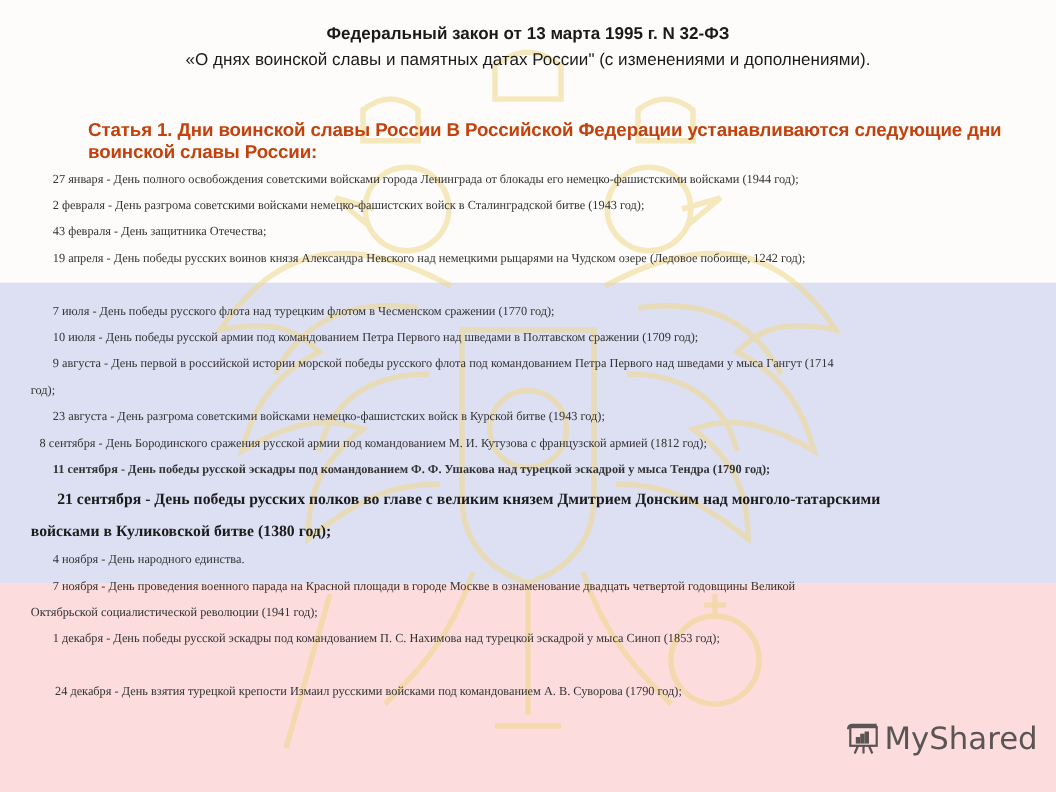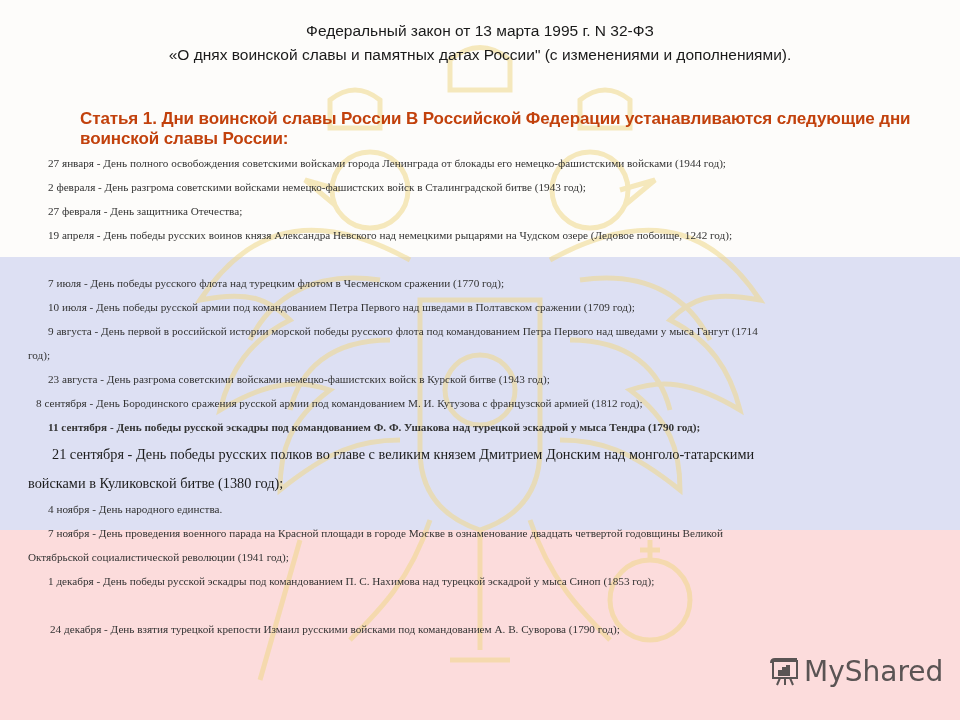--- a/index.html
+++ b/index.html
@@ -11,32 +11,32 @@
   .bg { position: absolute; left: 0; width: 960px; }
   .bg-white { top: 0; height: 257px; background: #fdfcfa; }
   .bg-blue  { top: 257px; height: 273px; background: #dde0f3; }
   .bg-red   { top: 530px; height: 190px; background: #fcdcdc; }
   .emblem { position: absolute; left: 180px; top: 40px; width: 600px; height: 680px; opacity: 0.55; pointer-events: none; }
   .content { position: absolute; left: 0; top: 0; width: 960px; height: 720px; }
   .title {
     position: absolute; left: 0; width: 960px; text-align: center;
     font-family: "Liberation Sans", sans-serif; color: #1a1a1a;
   }
-  .title1 { top: 22px; font-size: 15.5px; }
+  .title1 { top: 22px; font-size: 15.5px; font-weight: bold; }
   .title2 { top: 46px; font-size: 15.5px; }
   .article {
     position: absolute; left: 80px; top: 109px;
     font-family: "Liberation Sans", sans-serif; font-size: 17px; font-weight: bold; color: #c2410c;
     letter-spacing: -0.1px;
   }
   .line {
     position: absolute; font-size: 11.2px; white-space: nowrap; color: #333;
   }
   .bold-line {
-    position: absolute; font-size: 14.3px; font-weight: normal; white-space: nowrap; color: #1c1c1c;
+    position: absolute; font-size: 14.3px; font-weight: bold; white-space: nowrap; color: #1c1c1c;
   }
   .watermark {
     position: absolute; left: 768px; top: 655px; display: flex; align-items: center;
     font-family: "DejaVu Sans", sans-serif; font-size: 28px; color: #5a5454;
   }
   .watermark svg { margin-right: 4px; }
 </style>
 </head>
 <body>
 
@@ -76,21 +76,21 @@
   <path d="M120 500 L80 640"></path>
 </svg>
 
 <div class="content">
   <div class="title title1">Федеральный закон от 13 марта 1995 г. N 32-ФЗ</div>
   <div class="title title2">«О днях воинской славы и памятных датах России" (с изменениями и дополнениями).</div>
   <div class="article">Статья 1. Дни воинской славы России В Российской Федерации устанавливаются следующие дни воинской славы России:</div>
 
   <div class="line" style="left:48px; top:157px;">27 января - День полного освобождения советскими войсками города Ленинграда от блокады его немецко-фашистскими  войсками (1944 год);</div>
   <div class="line" style="left:48px; top:181px;">2 февраля - День разгрома советскими войсками немецко-фашистских  войск в Сталинградской битве (1943 год);</div>
-  <div class="line" style="left:48px; top:205px;">27 февраля - День защитника Отечества;</div>
+  <div class="line" style="left:48px; top:205px;">43 февраля - День защитника Отечества;</div>
   <div class="line" style="left:48px; top:229px;">19 апреля - День победы русских воинов князя Александра Невского над немецкими  рыцарями на Чудском озере (Ледовое побоище, 1242 год);</div>
   <div class="line" style="left:48px; top:277px;">7 июля - День победы русского флота над турецким флотом в Чесменском  сражении (1770 год);</div>
   <div class="line" style="left:48px; top:301px;">10 июля - День победы русской армии под командованием Петра Первого  над шведами в Полтавском сражении (1709 год);</div>
   <div class="line" style="left:48px; top:325px;">9 августа - День первой в российской истории морской победы русского флота под командованием Петра Первого  над шведами у мыса Гангут (1714</div>
   <div class="line" style="left:28px; top:349px;">год);</div>
   <div class="line" style="left:48px; top:373px;">23 августа - День разгрома советскими войсками немецко-фашистских  войск в Курской битве (1943 год);</div>
   <div class="line" style="left:36px; top:397px;">8 сентября - День Бородинского сражения русской армии под командованием М. И. Кутузова с французской армией (1812 год);</div>
   <div class="line" style="left:48px; top:421px;font-weight:bold;">11 сентября - День победы русской эскадры под командованием Ф. Ф. Ушакова над турецкой эскадрой у мыса Тендра (1790 год);</div>
 
   <div class="bold-line" style="left:52px; top:446px;">21 сентября - День победы русских полков во главе с великим князем Дмитрием Донским над монголо-татарскими</div>

